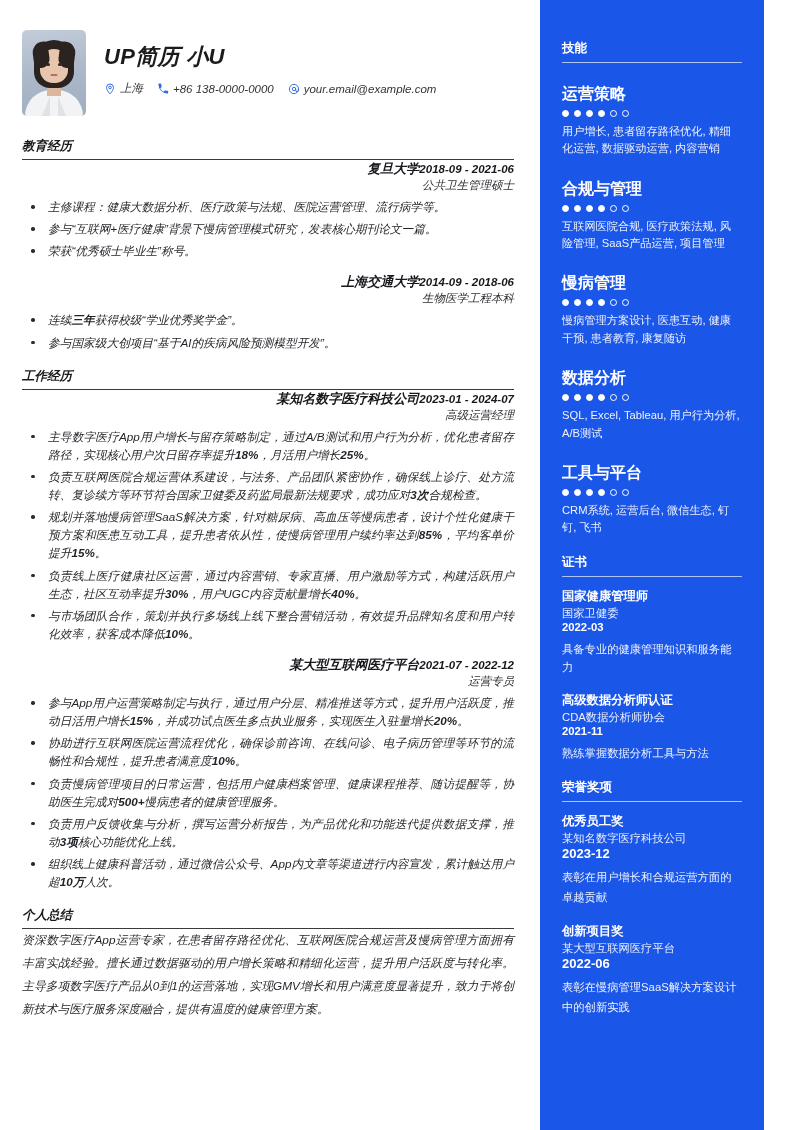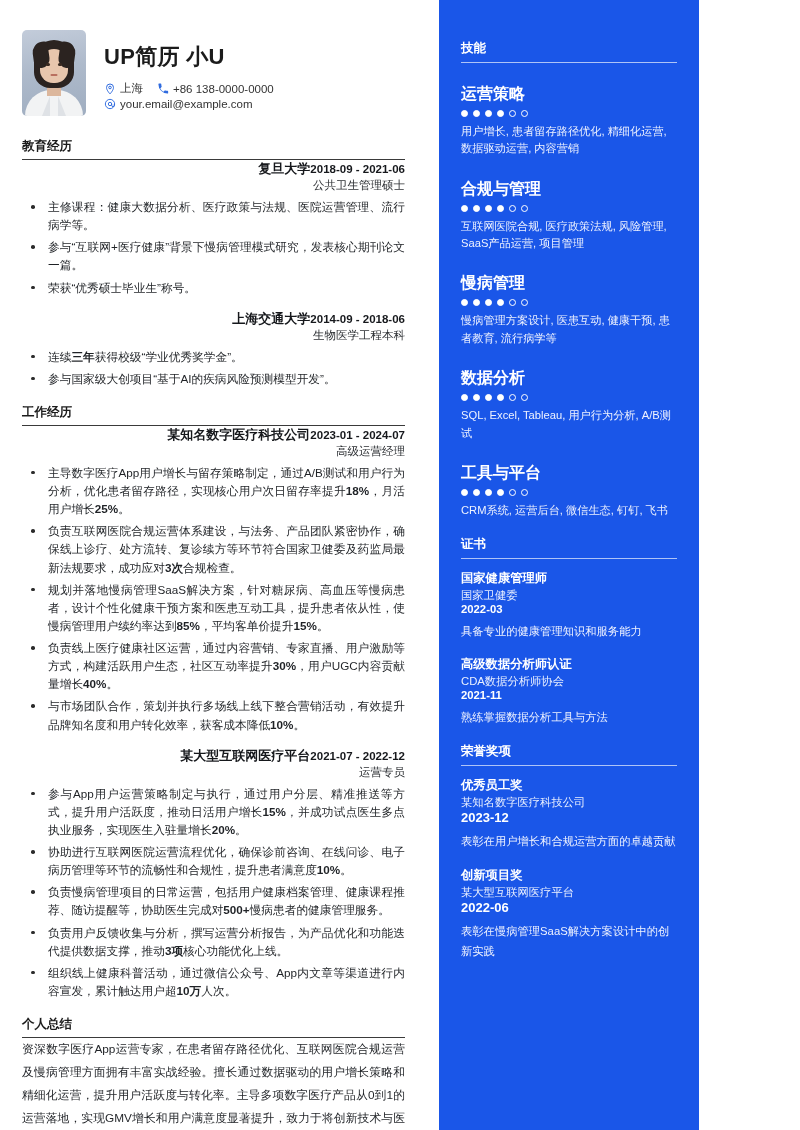--- a/index.html
+++ b/index.html
@@ -5,21 +5,21 @@
   * { box-sizing: border-box; margin: 0; padding: 0; }
   html, body {
     width: 800px; height: 1130px;
     background: #ffffff;
     font-family: "Liberation Sans", "DejaVu Sans", sans-serif;
     overflow: hidden;
   }
   .page { position: relative; width: 800px; height: 1130px; display: flex; background: #fff; }
 
   
-  .left { width: 439px; padding: 30px 34px 0 22px; }
+  .left { width: 540px; padding: 30px 26px 0 22px; font-style: italic; }
 
   .header { display: flex; align-items: flex-start; gap: 18px; margin-bottom: 22px; }
   .photo {
     width: 64px; height: 86px; border-radius: 5px; flex: 0 0 auto;
     background: linear-gradient(170deg,#c3ccda 0%,#aebacb 45%,#9fadc0 100%);
     position: relative; overflow: hidden;
   }
   
   .photo .hair {
     position: absolute; left: 50%; top: 10px; transform: translateX(-50%);
@@ -92,21 +92,21 @@
   ul.bullets li::before {
     content: ""; position: absolute; left: 9px; top: 7px;
     width: 3.6px; height: 3.6px; border-radius: 50%; background: #2b2b2b;
   }
   b { font-weight: 700; }
 
   .summary { font-size: 11.8px; line-height: 1.95; color: #1f2226; text-align: justify; }
 
   
   .right {
-    width: 260px; background: #1a56e8; color: #ffffff;
+    width: 224px; background: #1a56e8; color: #ffffff;
     padding: 40px 22px 20px 22px;
   }
   .r-title {
     font-size: 12.5px; font-weight: 700; color: #ffffff;
     padding-bottom: 5px; margin-bottom: 11px;
     border-bottom: 1.2px solid rgba(255,255,255,.65);
   }
   .r-block { margin-bottom: 17px; }
   .skill { margin-bottom: 13px; }
   .skill-name { font-size: 16px; font-weight: 700; margin-bottom: 5px; margin-top: 21px; }
@@ -294,21 +294,21 @@
           <div class="skill">
             <div class="skill-name">慢病管理</div>
             <div class="dots">
               <span class="dot on"></span>
               <span class="dot on"></span>
               <span class="dot on"></span>
               <span class="dot on"></span>
               <span class="dot"></span>
               <span class="dot"></span>
             </div>
-            <div class="skill-items">慢病管理方案设计, 医患互动, 健康干预, 患者教育, 流行病学等</div>
+            <div class="skill-items">慢病管理方案设计, 医患互动, 健康干预, 患者教育, 康复随访</div>
           </div>
           <div class="skill">
             <div class="skill-name">数据分析</div>
             <div class="dots">
               <span class="dot on"></span>
               <span class="dot on"></span>
               <span class="dot on"></span>
               <span class="dot on"></span>
               <span class="dot"></span>
               <span class="dot"></span>

